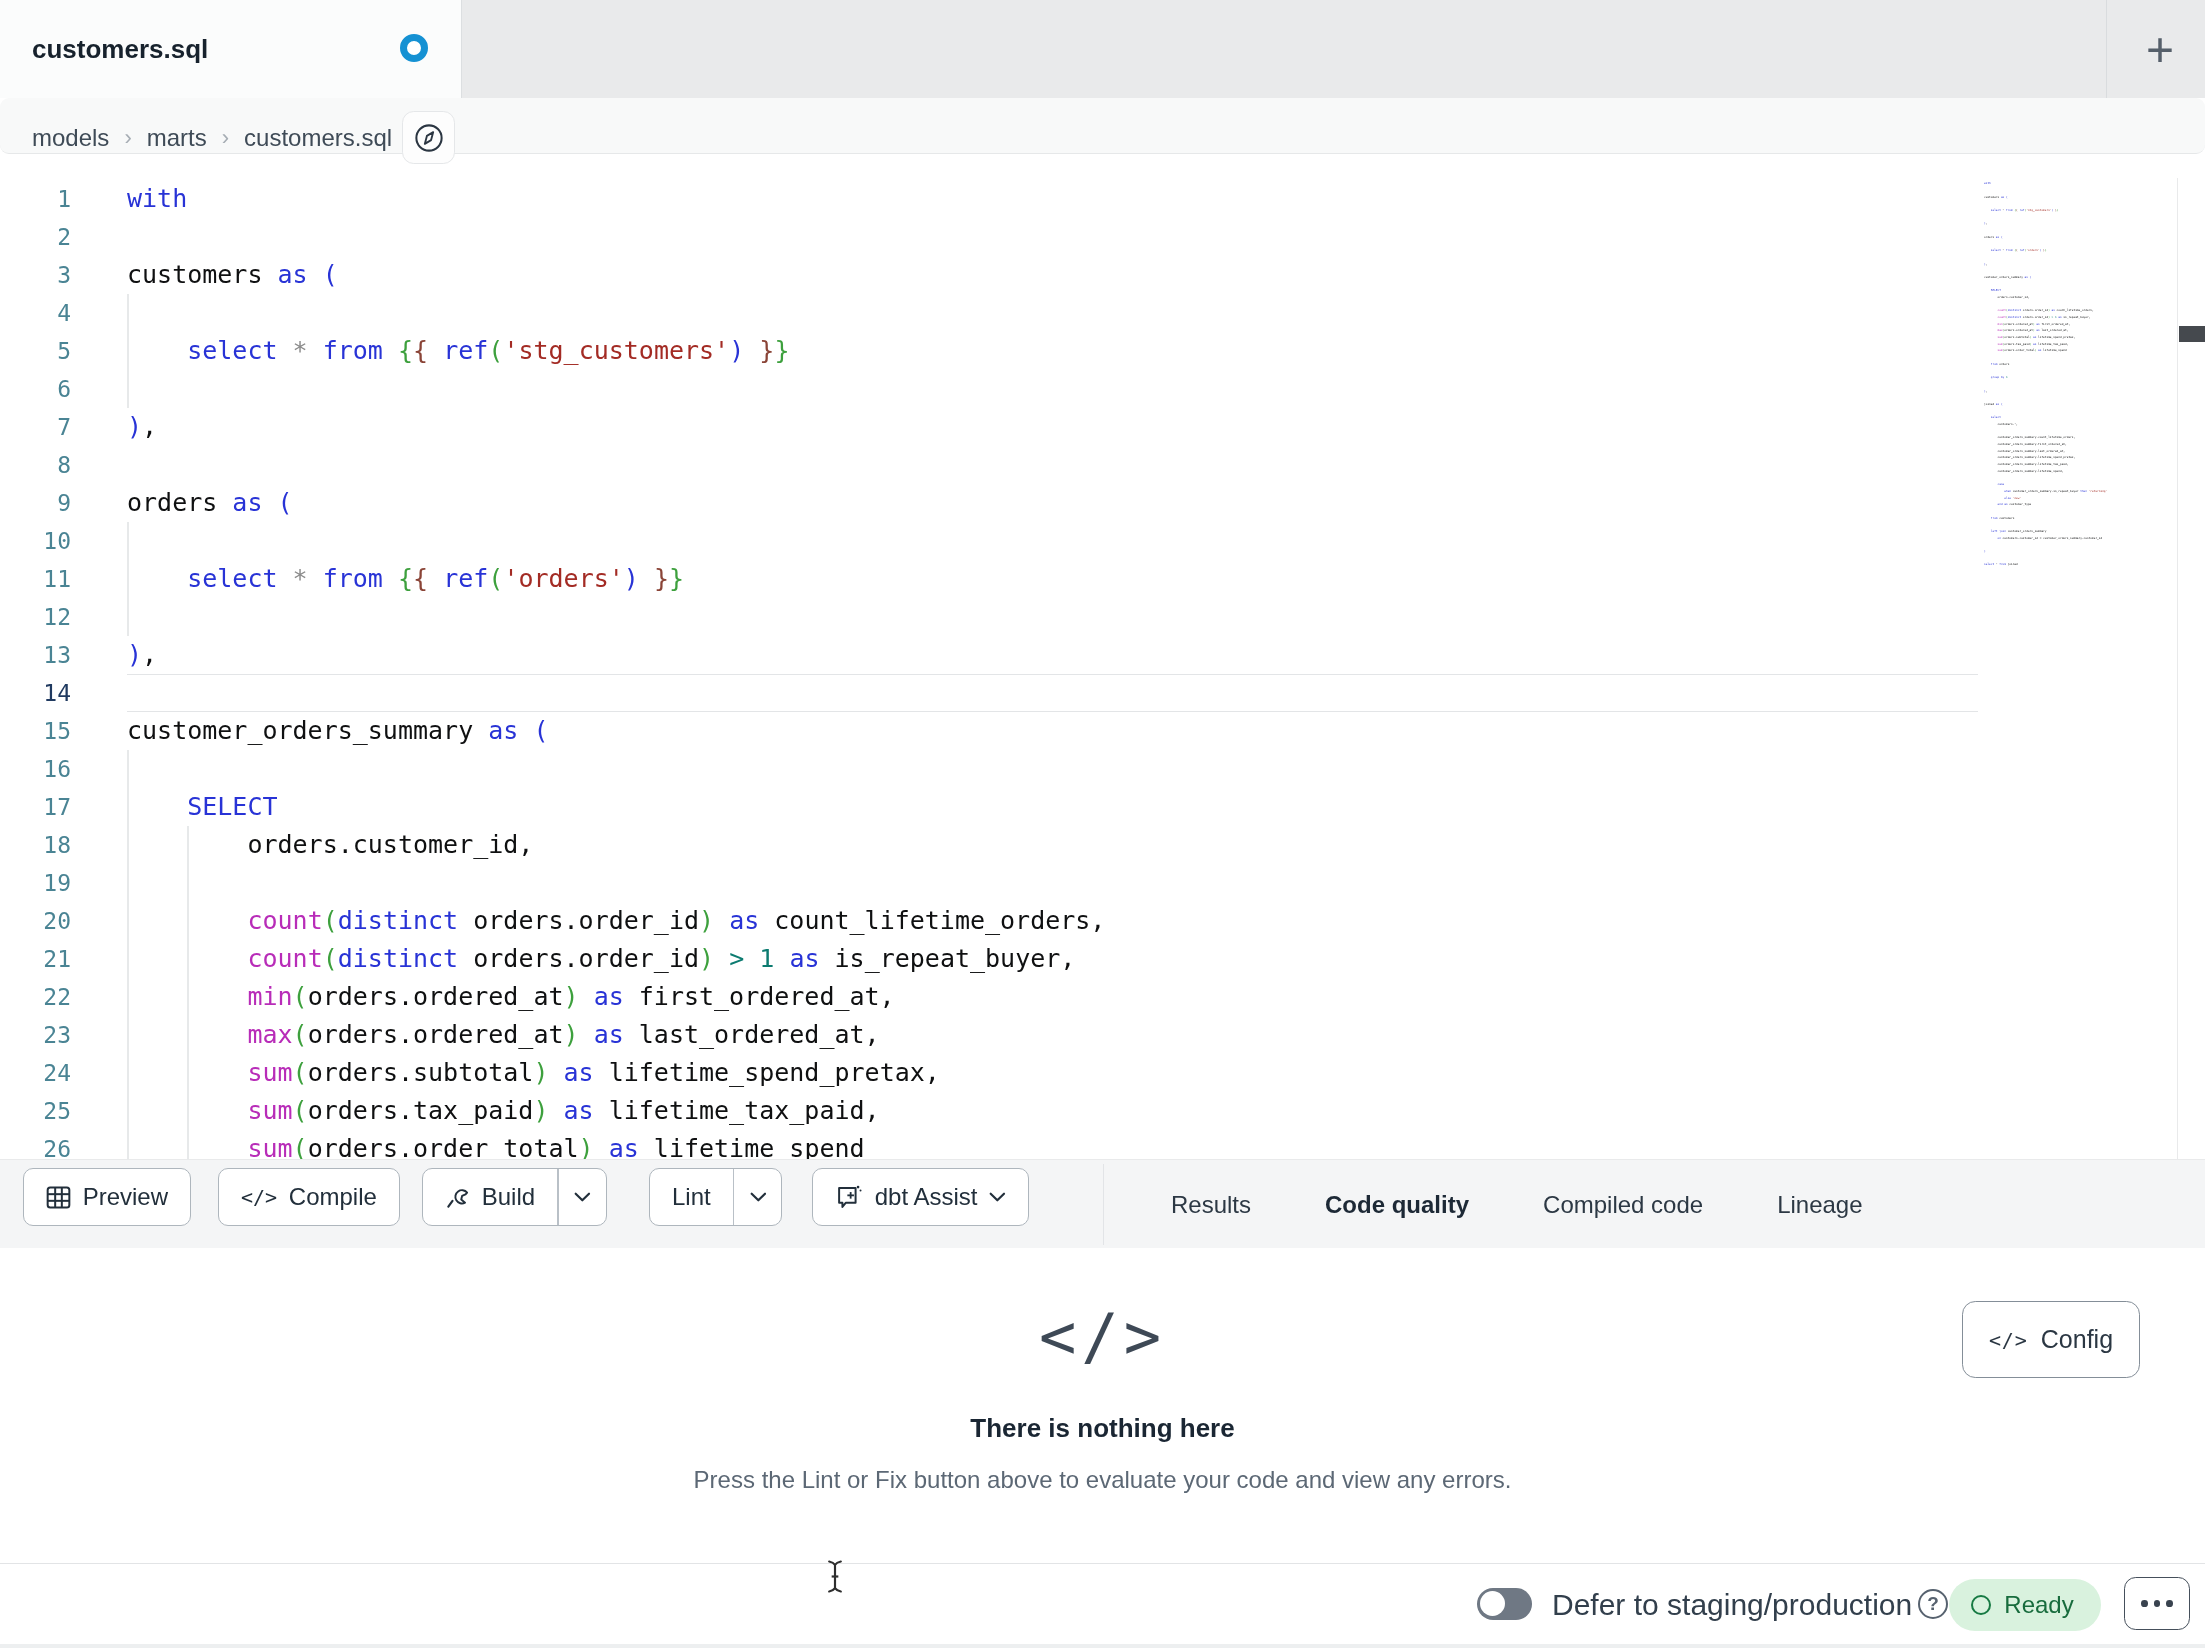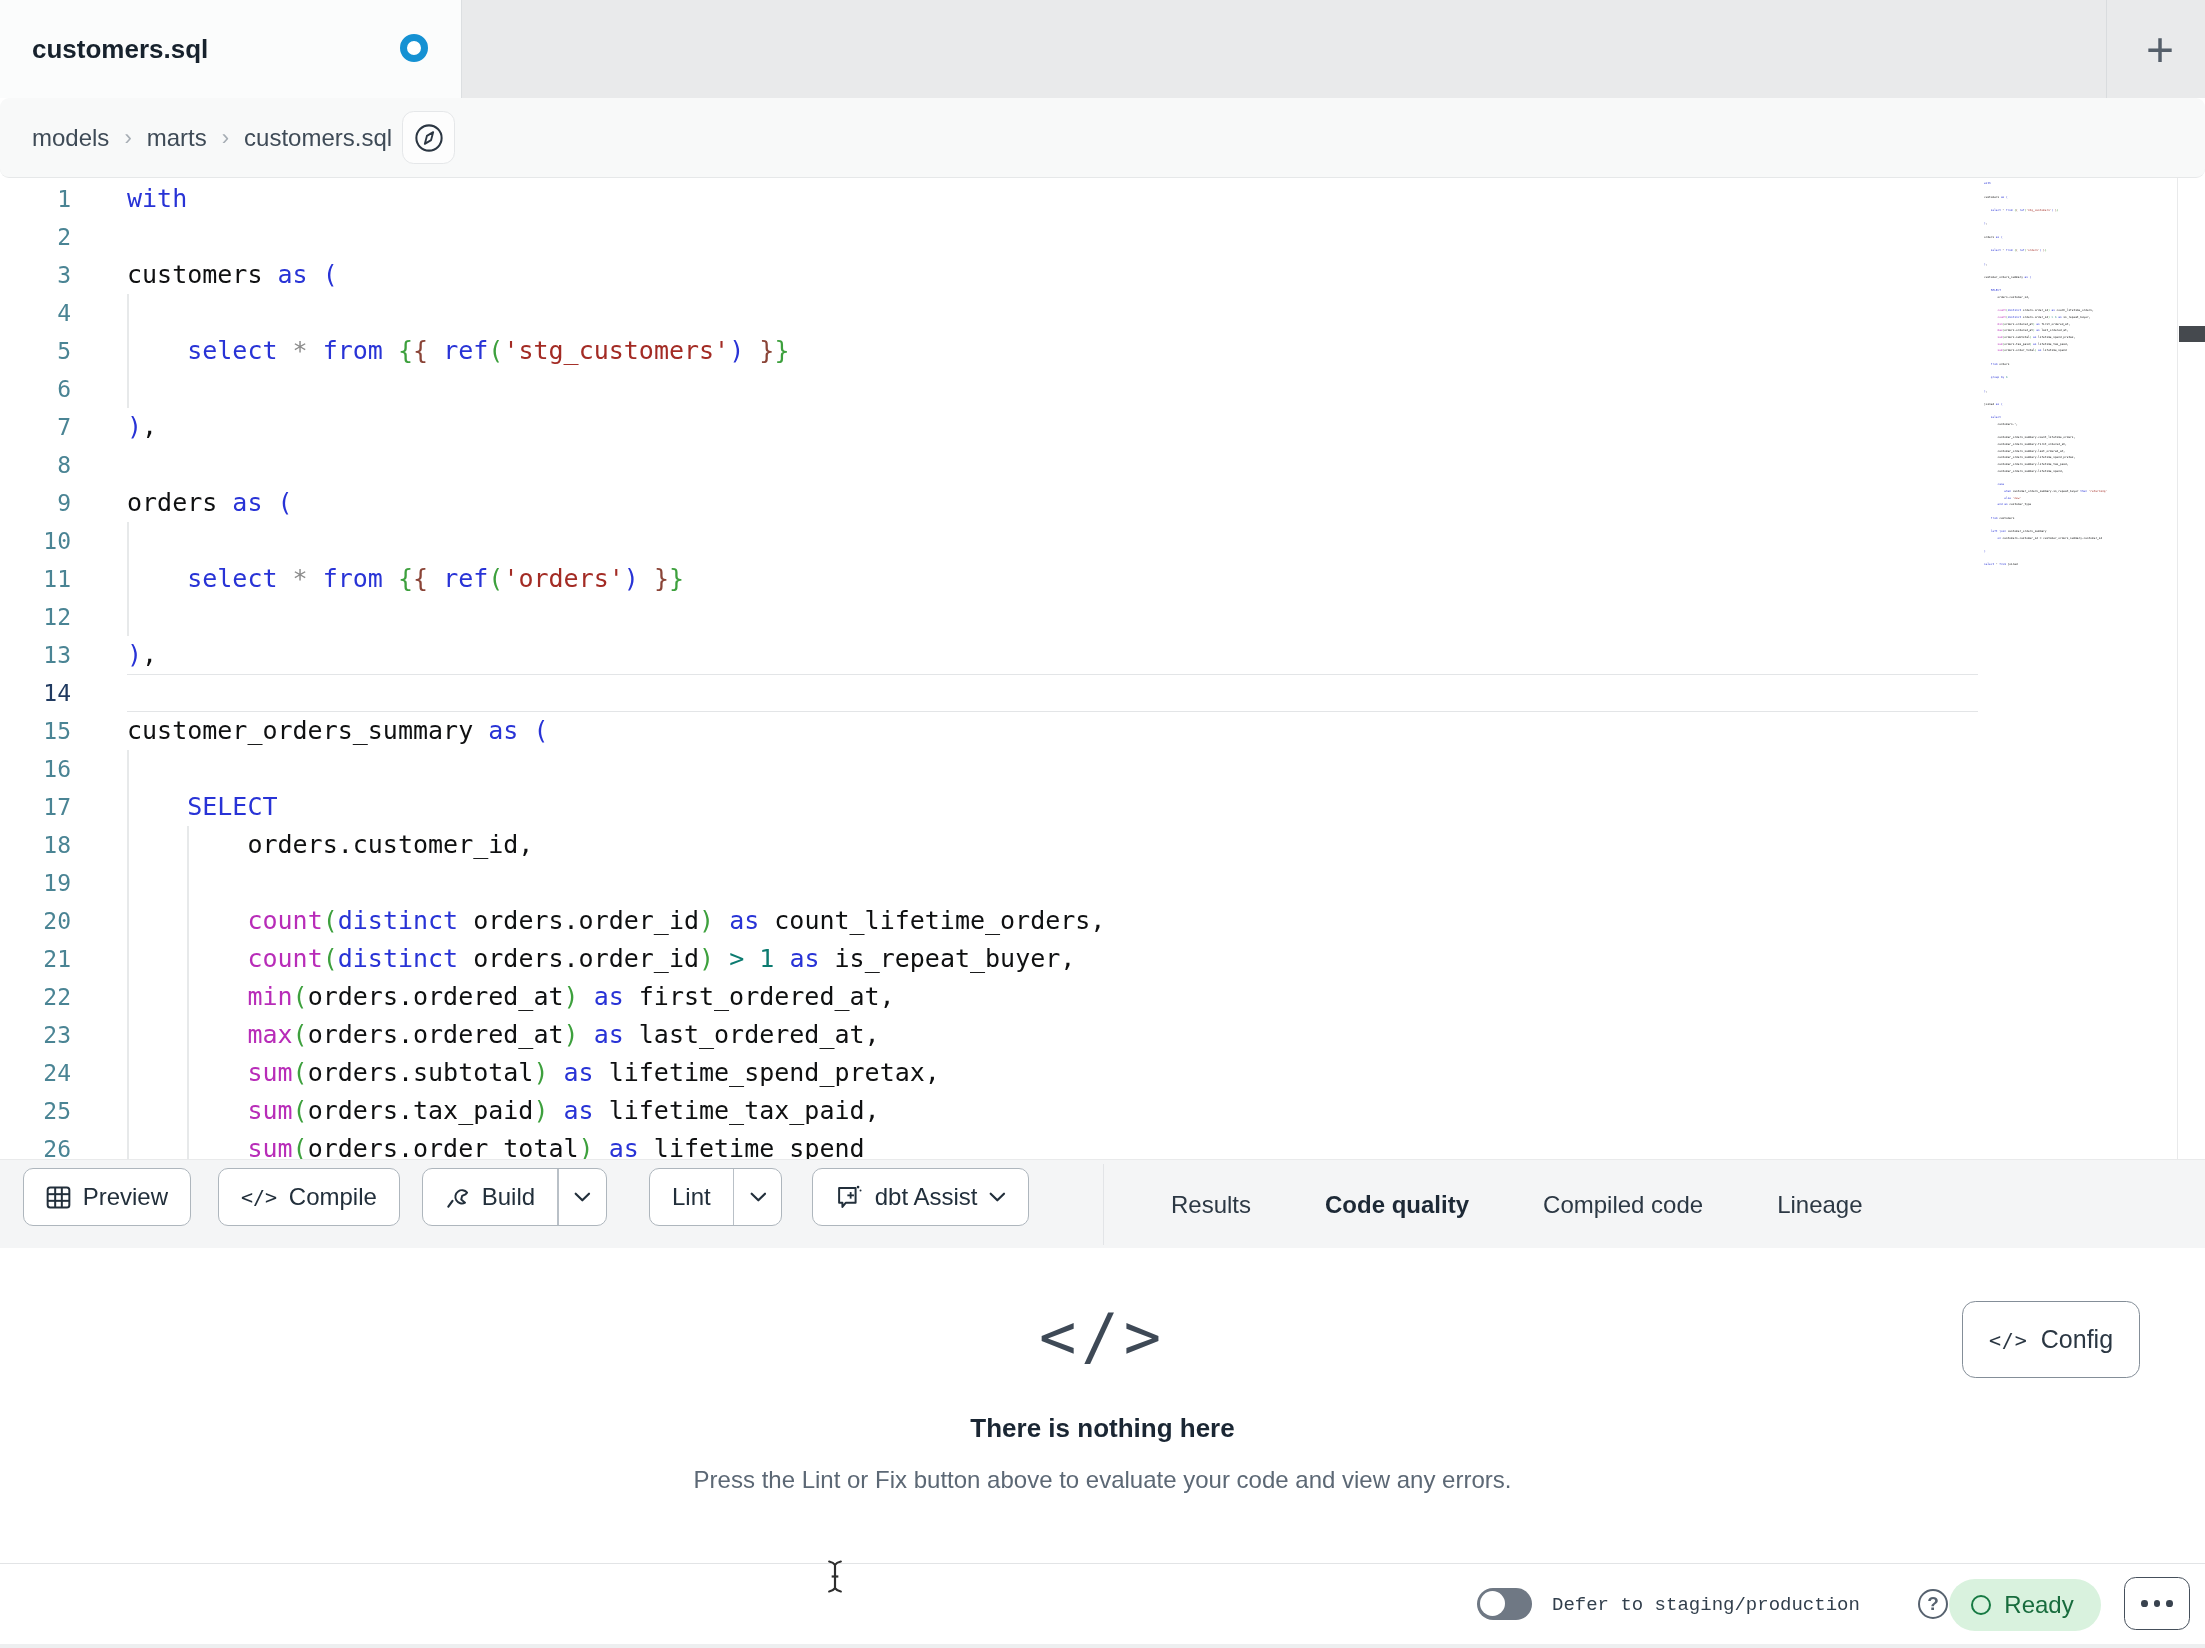--- a/index.html
+++ b/index.html
@@ -8,21 +8,21 @@
 
   
   .tabstrip { position:absolute; left:0; top:0; width:2205px; height:98px; background:#e9eaeb; }
   .tab-active { position:absolute; left:0; top:0; width:462px; height:98px; background:#fbfcfc; border-right:0.8px solid #dcdfe1; display:flex; align-items:center; }
   .tab-title { font-size:26px; font-weight:700; color:#17222d; margin-left:32px; }
   .dirty-dot { position:absolute; left:400px; top:34px; width:28px; height:28px; border-radius:50%; border:7.5px solid #1591d3; background:#ffffff; }
   .strip-divider { position:absolute; left:2106px; top:0; width:0.8px; height:98px; background:#d9dcde; }
   .new-tab { position:absolute; left:2115px; top:0; width:90px; height:98px; display:flex; align-items:center; justify-content:center; font-size:48px; font-weight:200; color:#555f6a; cursor:pointer; }
 
   
-  .crumbrow { position:absolute; left:0; top:98px; width:2205px; height:80px; background:#f8f9f9; border-bottom:0.8px solid #e6e8e9;border-radius:9px; }
+  .crumbrow { position:absolute; left:0; top:98px; width:2205px; height:56px; background:#f8f9f9; border-bottom:0.8px solid #e6e8e9;border-radius:9px; }
   .crumbs { position:absolute; left:32px; top:0; height:80px; display:flex; align-items:center; gap:15px; font-size:24px; color:#3f4b57; }
   .crumb-sep { color:#a6adb4; font-size:22px; }
   .compass-btn { position:absolute; left:402px; top:13.3px; width:53px; height:53px; background:#fdfdfd; border:1.7px solid #e5e7e9; border-radius:11.7px; display:flex; align-items:center; justify-content:center; }
   .save-btn { position:absolute; left:2015px; top:106px; width:158px; height:63px; background:#0c7168; border:none; border-radius:7.5px; display:flex; align-items:center; justify-content:center; gap:11.7px; color:#ffffff; font-size:26px; font-weight:600; font-family:"Liberation Sans",sans-serif; cursor:pointer; }
 
   
   .editor { position:absolute; left:0; top:178px; width:2205px; height:981px; background:#ffffff; overflow:hidden; }
   .code-lines { position:absolute; left:0; top:1.7px; width:2178px; }
   .cm-line { position:relative; height:38px; white-space:pre; font-family:"DejaVu Sans Mono", monospace; font-size:25px; line-height:38px; }
   .cm-line .ln { position:absolute; left:0; top:0; width:71px; text-align:right; font-size:23px; color:#4a8494; font-family:"DejaVu Sans Mono", monospace; }
@@ -65,21 +65,21 @@
   .empty-icon { position:absolute; left:1036px; top:52px; width:133px; text-align:center; font-size:62px; font-weight:400; color:#3e4956; font-family:"DejaVu Sans Mono", monospace; letter-spacing:5px; }
   .empty-title { position:absolute; left:0; top:165px; width:2205px; text-align:center; font-size:26px; font-weight:700; color:#1a2633; }
   .empty-sub { position:absolute; left:0; top:218px; width:2205px; text-align:center; font-size:24px; color:#5c6875; }
   .config-btn { position:absolute; left:1962px; top:53px; width:178px; height:77px; background:#ffffff; border:1.7px solid #848e98; border-radius:13.3px; display:flex; align-items:center; justify-content:center; gap:13.3px; font-size:25px; color:#2b3743; font-family:"Liberation Sans",sans-serif; cursor:pointer; }
   .config-btn .mini-code { font-family:"DejaVu Sans Mono", monospace; font-size:20px; color:#2b3743; letter-spacing:0.8px; }
 
   
   .statusbar { position:absolute; left:0; top:1563px; width:2205px; height:81px; background:#ffffff; border-top:1.7px solid #e2e4e6; }
   .toggle { position:absolute; left:1477px; top:24px; width:55px; height:32px; border-radius:16px; background:#6f7884; cursor:pointer; }
   .toggle .knob { position:absolute; left:3.3px; top:3.3px; width:25px; height:25px; border-radius:50%; background:#ffffff; }
-  .defer-label { position:absolute; left:1552px; top:0; height:81px; display:flex; align-items:center; font-size:19px; color:#323f4c;font-family:Liberation Mono, monospace; }
+  .defer-label { position:absolute; left:1552px; top:0; height:81px; display:flex; align-items:center; font-size:30px; color:#323f4c; }
   .help-icon { position:absolute; left:1918px; top:25px; width:30px; height:30px; border:2.1px solid #57626f; border-radius:50%; color:#57626f; font-size:19px; display:flex; align-items:center; justify-content:center; font-weight:700; }
   .ready-badge { position:absolute; left:1949px; top:15px; width:152px; height:52px; border-radius:26px; background:#d9f2de; display:flex; align-items:center; gap:13.3px; padding-left:22px; }
   .ready-circle { width:20px; height:20px; border:2.5px solid #177a43; border-radius:50%; }
   .ready-label { font-size:24px; color:#186c3d; }
   .more-btn { position:absolute; left:2124px; top:13.3px; width:66px; height:53px; background:#ffffff; border:1.7px solid #454f5b; border-radius:11.7px; display:flex; align-items:center; justify-content:center; gap:5.8px; cursor:pointer; }
   .more-btn i { width:6.7px; height:6.7px; border-radius:50%; background:#39434f; }
   .bottom-strip { position:absolute; left:0; top:1644px; width:2205px; height:4.2px; background:#edeff0; }
 
   .cursor-ibeam { position:absolute; left:824px; top:1559px; z-index:50; }
   svg { display:block; }

